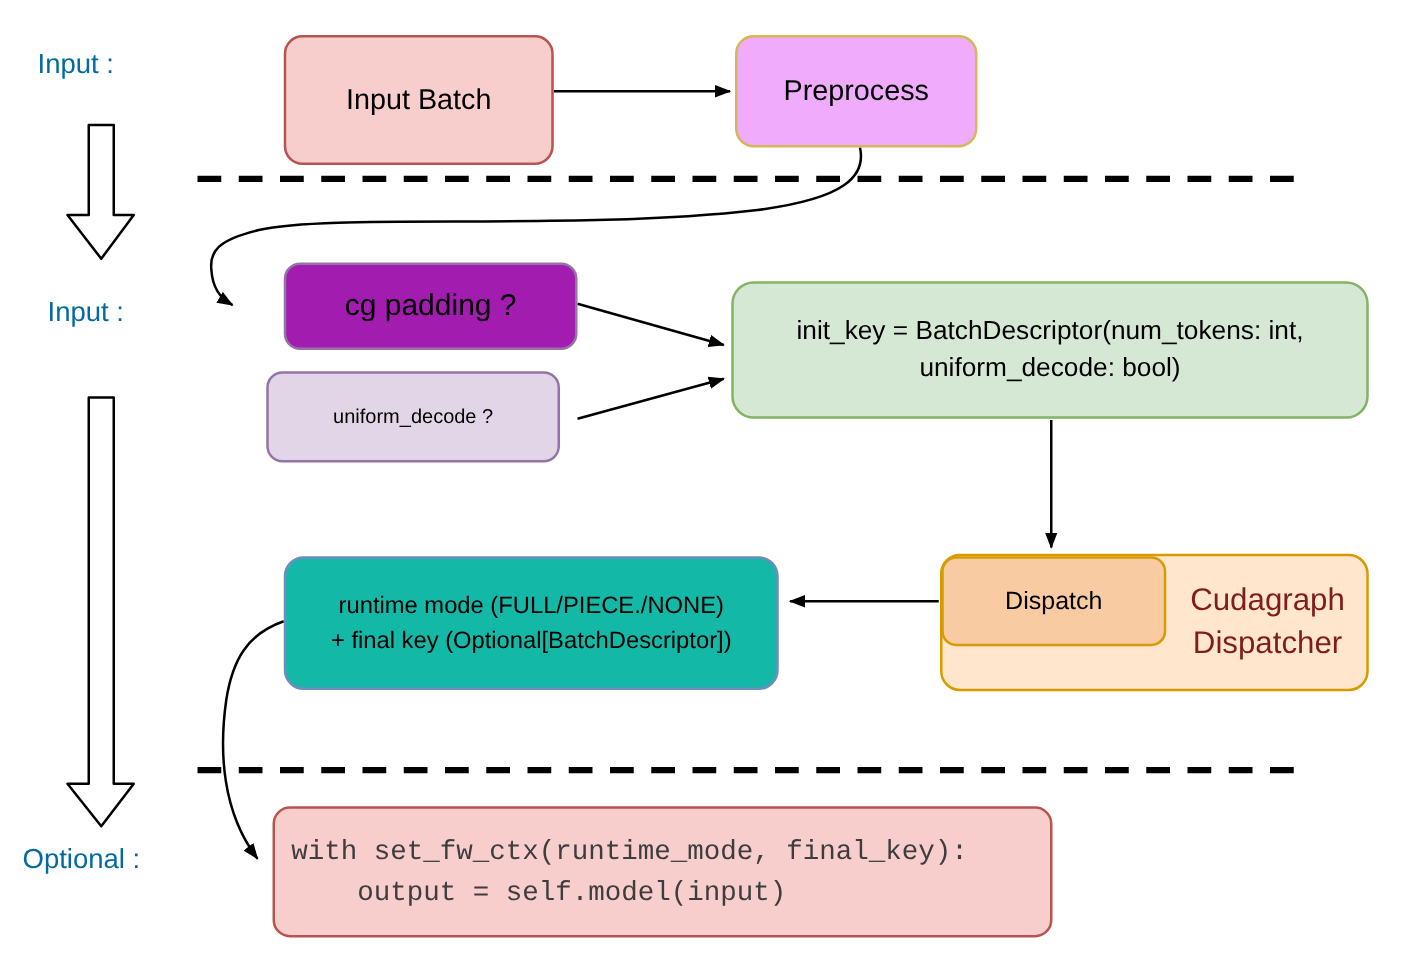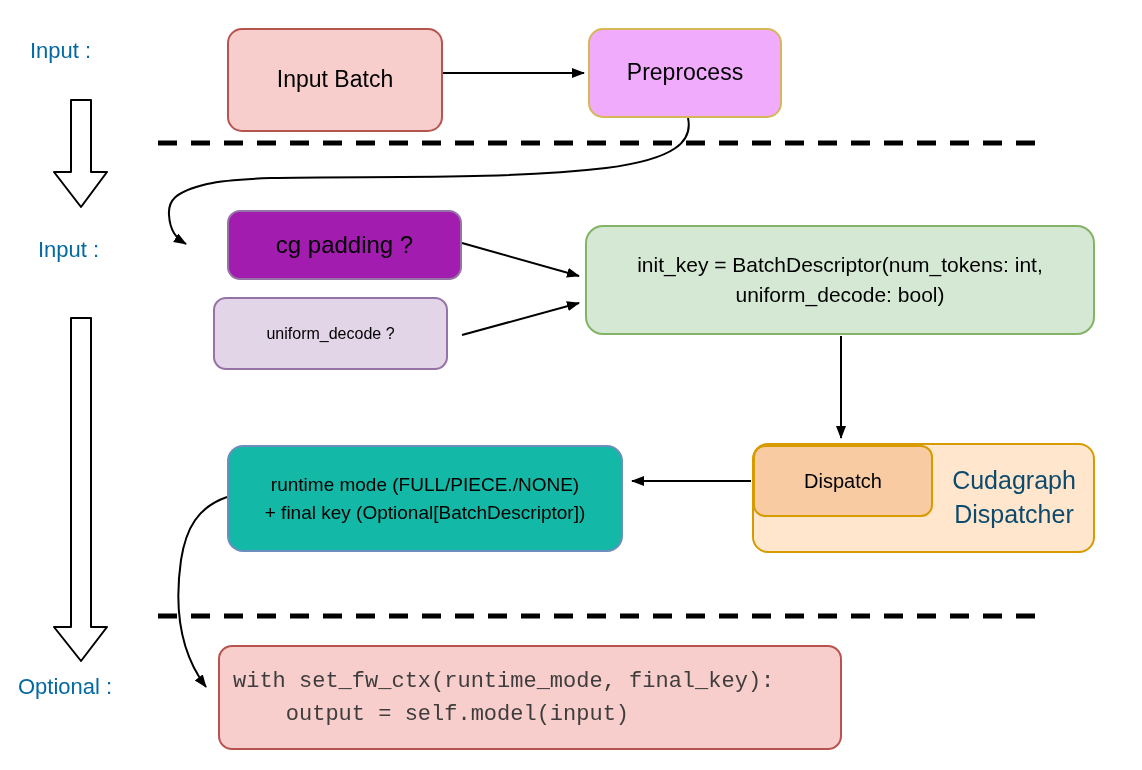--- a/index.html
+++ b/index.html
@@ -32,21 +32,21 @@
     line-height:1.35;
   }
   .node .line{display:block;white-space:nowrap;}
   #node-input-batch   {left:227px;top:28px;width:216px;height:104px;background:#F8CECC;border-color:#B85450;font-size:23px;}
   #node-preprocess    {left:588px;top:28px;width:194px;height:90px;background:#f0abfc;border-color:#D6B656;font-size:23px;}
   #node-cg-padding    {left:227px;top:210px;width:235px;height:70px;background:#a21caf;border-color:#9673A6;font-size:24px;border-radius:13px;}
   #node-uniform-decode{left:213px;top:297px;width:235px;height:73px;background:#E1D5E7;border-color:#9673A6;font-size:16px;border-radius:13px;}
   #node-init-key      {left:585px;top:225px;width:510px;height:110px;background:#D5E8D4;border-color:#82B366;font-size:21px;border-radius:18px;line-height:1.45;}
   #node-cudagraph     {left:752px;top:443px;width:343px;height:110px;background:#FFE6CC;border-color:#D79B00;border-radius:16px;}
   #node-dispatch      {left:753px;top:445px;width:180px;height:72px;background:#F8CBA3;border-color:#D79B00;font-size:20px;border-radius:12px;}
-  #cudagraph-label    {left:933px;top:443px;width:162px;height:110px;position:absolute;display:flex;flex-direction:column;align-items:center;justify-content:center;text-align:center;font-size:25px;color:#0c4a6e;line-height:1.35;}
+  #cudagraph-label    {left:933px;top:443px;width:162px;height:110px;position:absolute;display:flex;flex-direction:column;align-items:center;justify-content:center;text-align:center;font-size:25px;color:#7f1d1d;line-height:1.35;}
   #node-runtime-mode  {left:227px;top:445px;width:396px;height:107px;background:#14b8a6;border-color:#6C8EBF;font-size:19px;border-radius:16px;line-height:1.45;}
   #node-execute-code  {left:218px;top:645px;width:624px;height:105px;background:#F8CECC;border-color:#B85450;border-radius:14px;
                        align-items:flex-start;justify-content:center;text-align:right;padding:6px 0 6px 13px;
                        font-family:"Liberation Mono",monospace;font-size:22px;color:#3d3d3d;line-height:1.5;}
   #node-execute-code .line{white-space:pre;}
   #label-input  {left:30px;top:38px;}
   #label-plan   {left:38px;top:237px;}
   #label-execute{left:18px;top:674px;}
 </style>
 </head>

